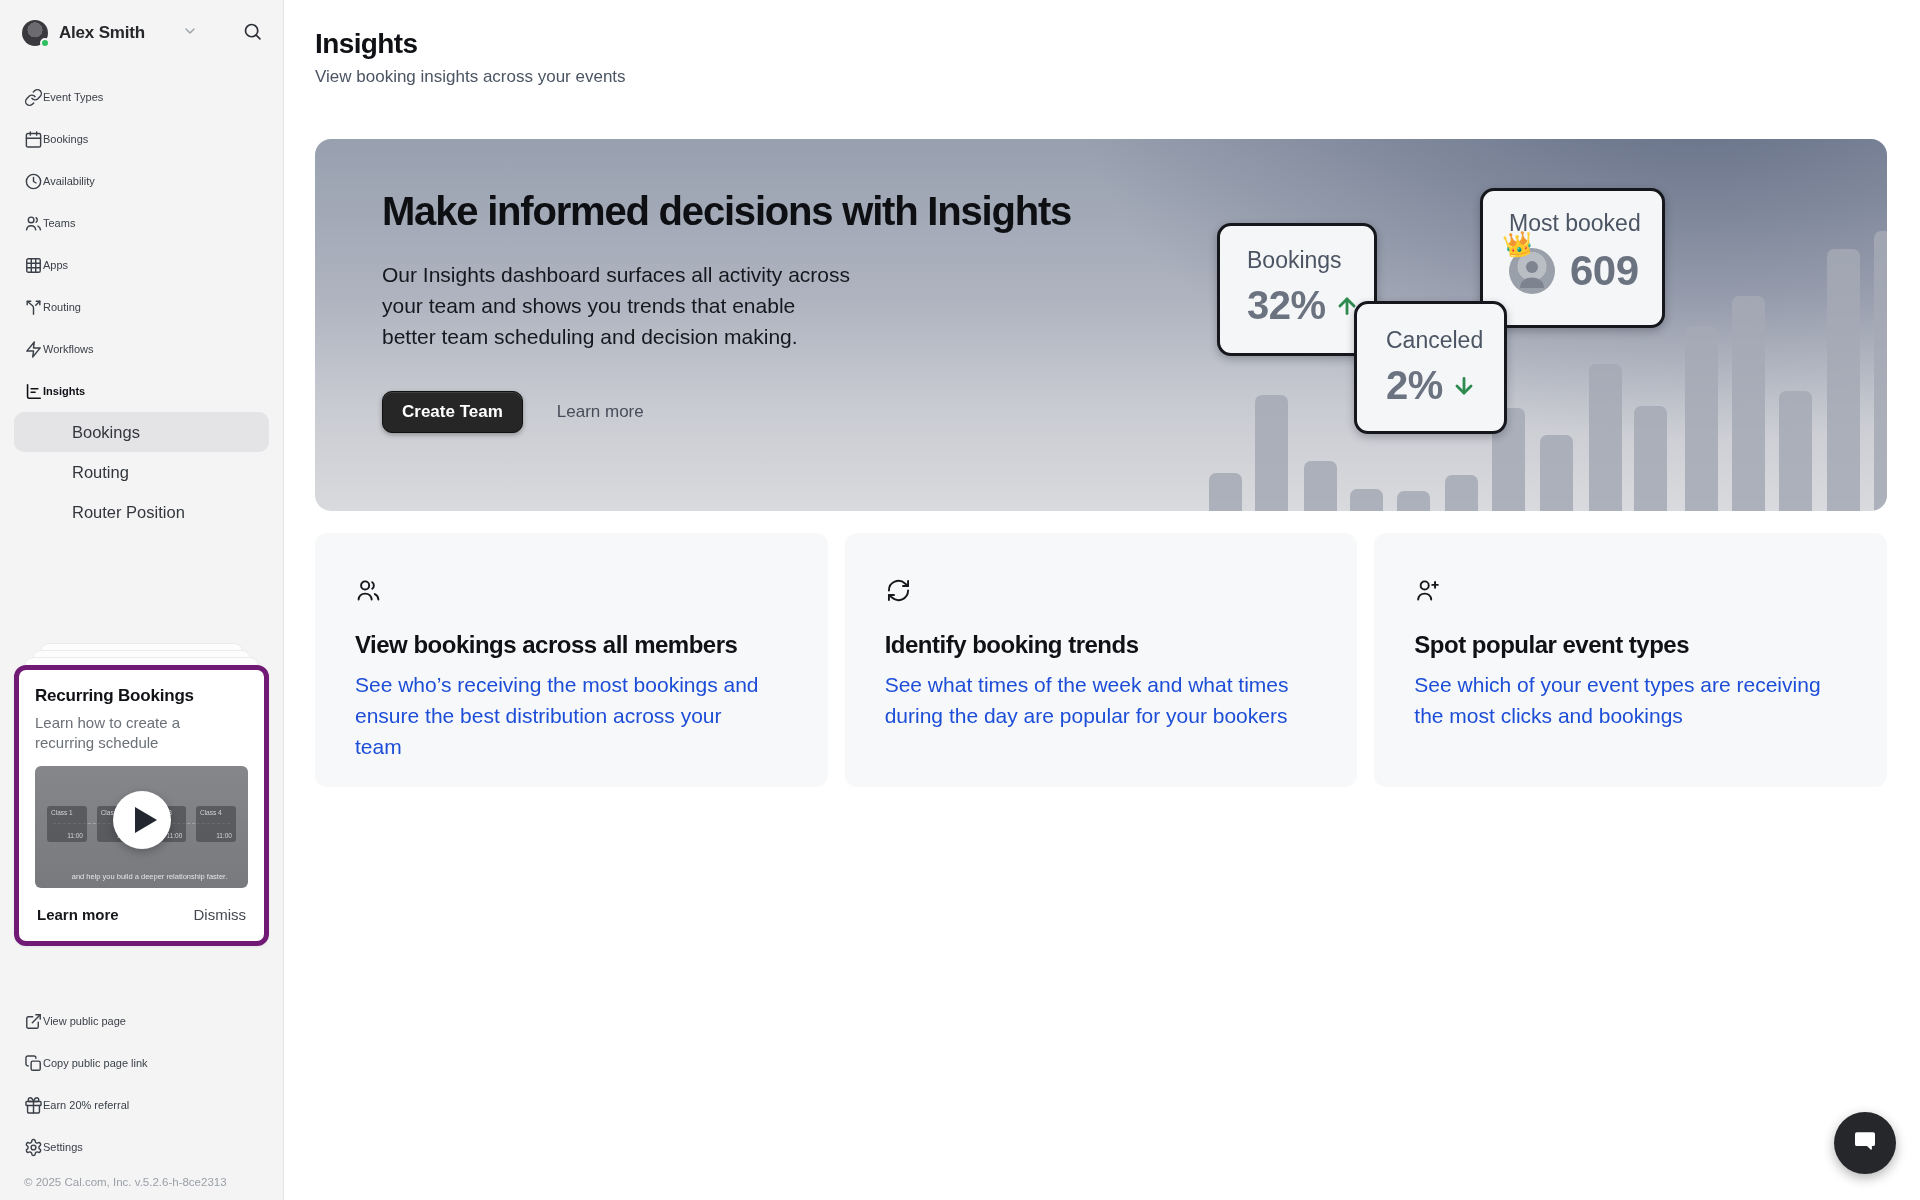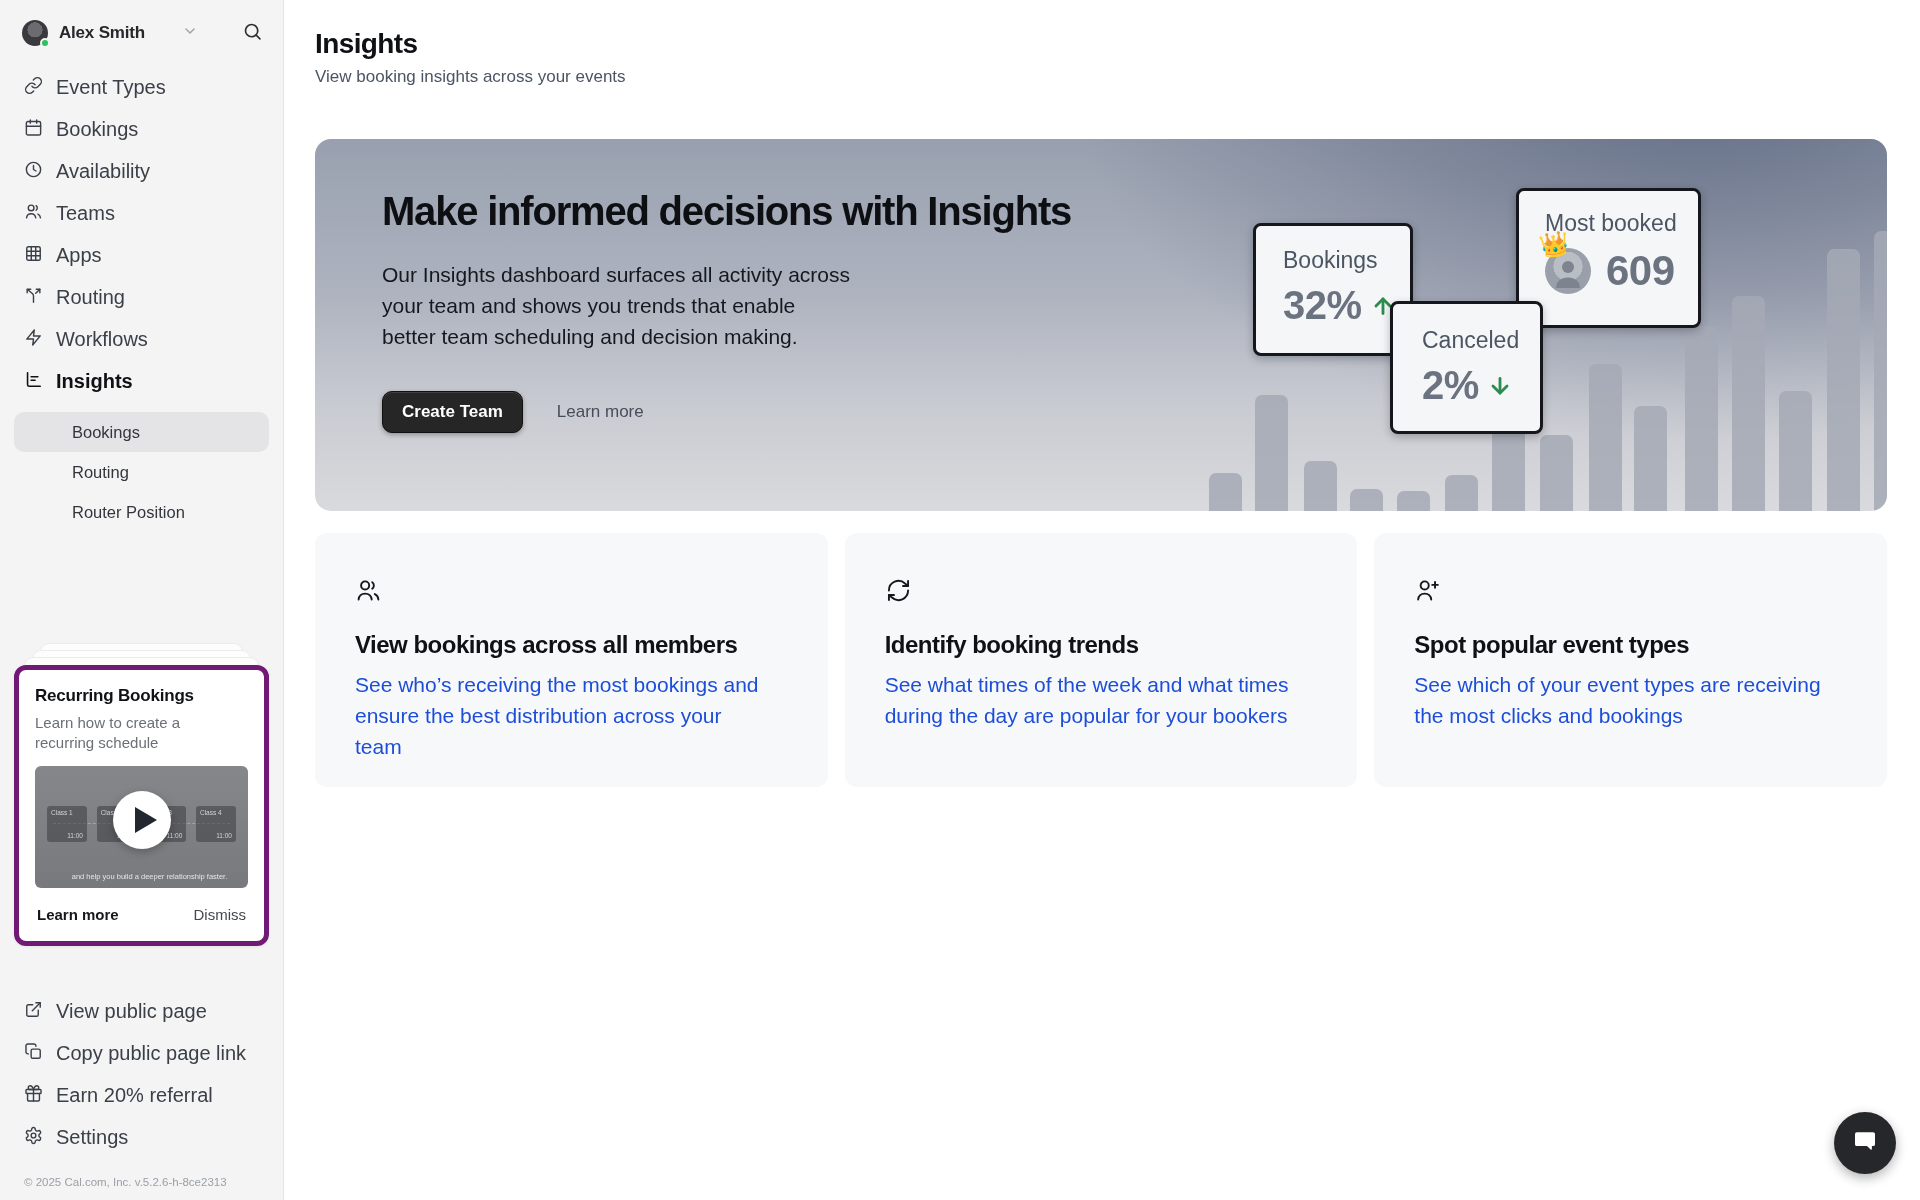--- a/index.html
+++ b/index.html
@@ -12,22 +12,22 @@
     display:flex; flex-direction:column; padding:16px 14px 12px; }
   .user-row { display:flex; align-items:center; gap:11px; padding:4px 6px 4px 8px; margin-bottom:26px; cursor:pointer; }
   .avatar { position:relative; width:26px; height:26px; border-radius:50%;
     background:radial-gradient(circle at 50% 38%, #6b6b70 0 36%, #3a3a3e 37% 100%); flex:0 0 auto; }
   .avatar .dot { position:absolute; right:-2px; bottom:-2px; width:10px; height:10px;
     background:#2fbf5f; border:2px solid #f4f4f5; border-radius:50%; }
   .user-name { font-size:17px; font-weight:700; color:#26282b; letter-spacing:-.2px; }
   .user-row .chev { margin-left:26px; display:flex; }
   .user-row .srch { margin-left:auto; display:flex; cursor:pointer; }
 
-  .nav-item, .foot-item { display:flex; align-items:flex-start; gap:13px; height:42px;
-    padding:0 10px; border-radius:10px; color:#3b4048; font-size:20px; font-weight:500; cursor:pointer; }
+  .nav-item, .foot-item { display:flex; align-items:center; height:42px;
+    padding:0 10px; border-radius:10px; color:#3b4048; font-size:11px; font-weight:500; cursor:pointer; }
   .nav-item.active { color:#0f1115; font-weight:700; }
   .nav-item .ic, .foot-item .ic { display:flex; width:19px; height:19px; }
   .sub-item { display:flex; align-items:center; height:40px; padding-left:58px;
     border-radius:10px; color:#33373d; font-size:16.5px; font-weight:500; cursor:pointer; }
   .sub-item.selected { background:#e4e4e7; }
 
   .promo-wrap { margin-top:auto; position:relative; padding-top:22px; margin-bottom:14px; }
   .stack-edge { position:absolute; background:#fdfdfe; border:1px solid #ebebee; border-bottom:none;
     border-radius:9px 9px 0 0; height:26px; }
   .edge1 { left:26px; right:26px; top:0; }
@@ -73,22 +73,22 @@
   .hero-actions { margin-top:39px; display:flex; align-items:center; gap:34px; }
   .btn-dark { background:#262626; color:#fff; font-size:17px; font-weight:600;
     border:1px solid #101010; border-radius:10px; padding:10px 19px; cursor:pointer;
     box-shadow:0 2px 5px rgba(0,0,0,.3), inset 0 1px 0 rgba(255,255,255,.12);
     font-family:inherit; }
   .link-gray { font-size:17px; font-weight:500; color:#474d59; cursor:pointer; }
 
   .decor-bar { position:absolute; bottom:0; width:33px; border-radius:7px 7px 0 0;
     background:rgba(164,169,181,.85); z-index:1; }
 
-  .stat-card { position:absolute; background:#f5f6f8; border:3px solid #15171c; border-radius:8px;
-    box-shadow:0 3px 8px rgba(18,20,28,.28);margin-left:36px; }
+  .stat-card { position:absolute; background:#f5f6f8; border:3px solid #15171c; border-radius:14px;
+    box-shadow:0 3px 8px rgba(18,20,28,.28); }
   .stat-label { font-size:23px; font-weight:500; color:#4b5563; }
   .stat-value { font-size:40px; font-weight:800; color:#6b7280; letter-spacing:-.5px; display:flex; align-items:center; gap:8px; }
   .card-bookings { left:902px; top:84px; width:160px; height:133px; padding:21px 0 0 27px; z-index:2; }
   .card-bookings .stat-value { margin-top:9px; }
   .card-canceled { left:1039px; top:162px; width:153px; height:133px; padding:23px 0 0 29px; z-index:4; }
   .card-canceled .stat-value { margin-top:9px; }
   .card-most { left:1165px; top:49px; width:185px; height:140px; padding:19px 0 0 26px; z-index:3; }
   .card-most .row { display:flex; align-items:center; gap:15px; margin-top:10px; }
   .mb-avatar { position:relative; width:46px; height:46px; border-radius:50%;
     background:radial-gradient(circle at 50% 40%, #b9bdc4 0 40%, #9aa0a9 41% 100%); }

